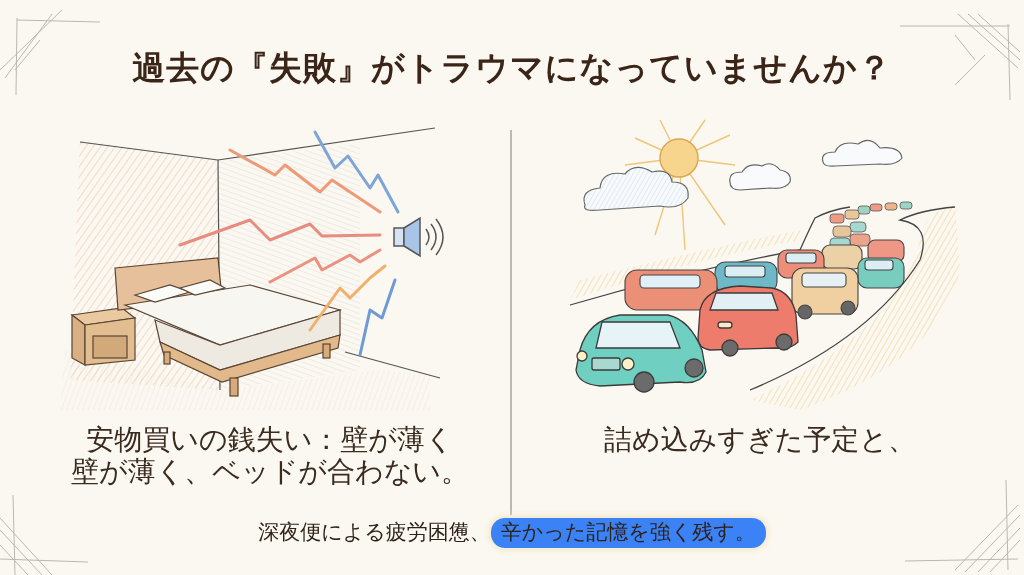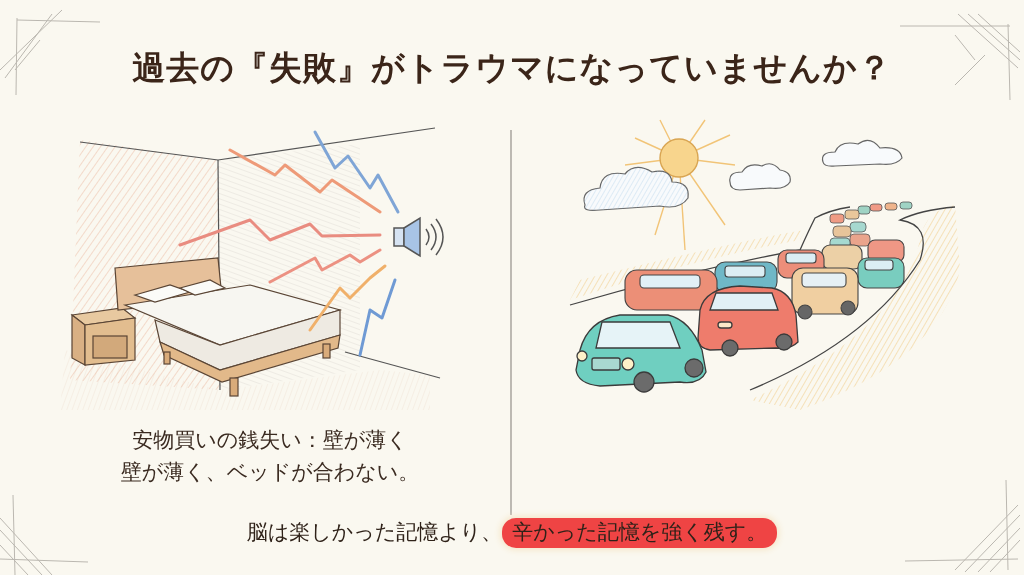--- a/index.html
+++ b/index.html
@@ -13,30 +13,30 @@
   .frame-deco { position:absolute; left:0; top:0; width:1024px; height:575px; pointer-events:none; }
   .title {
     position:absolute; left:0; top:46px; width:1024px; text-align:center;
     font-size:33px; font-weight:bold; color:#3b2519; letter-spacing:1px;
   }
   .divider { position:absolute; left:510px; top:130px; width:2px; height:385px; }
   .illus { position:absolute; }
   .illus-left { left:60px; top:120px; width:420px; height:290px; }
   .illus-right { left:540px; top:110px; width:440px; height:300px; }
   .caption {
-    position:absolute; text-align:center; font-size:21px; line-height:32px; color:#3a2a20;
+    position:absolute; text-align:center; font-size:28px; line-height:32px; color:#3a2a20;
   }
   .caption-left { left:70px; top:424px; width:400px; }
   .caption-right { left:560px; top:424px; width:400px; }
   .footer {
     position:absolute; left:0; top:518px; width:1024px; text-align:center;
     font-size:21px; color:#2f2219;
   }
   .highlight {
-    background:#ef4444; border-radius:14px; padding:2px 10px 4px 10px;
+    background:#3b82f6; border-radius:14px; padding:2px 10px 4px 10px;
     box-shadow:0 0 6px 2px #f5e6c9;
   }
 </style>
 </head>
 <body>
 
 <div class="slide">
 
   <svg class="frame-deco" viewBox="0 0 1024 575">
     <g stroke="#a09c95" stroke-width="1" fill="none" opacity="0.7">
@@ -239,19 +239,20 @@
       </g>
     </g>
   </svg>
 
   <div class="caption caption-left">
     <div>安物買いの銭失い：壁が薄く</div>
     <div>壁が薄く、ベッドが合わない。</div>
   </div>
 
   <div class="caption caption-right">
+    <div>詰め込みすぎた予定と、</div>
   </div>
 
   <div class="footer">
-    <span>脳は楽しかった記憶より、</span><span class="highlight">辛かった記憶を強く残す。</span>
+    <span>深夜便による疲労困憊、</span><span class="highlight">辛かった記憶を強く残す。</span>
   </div>
 
 </div>
 
 </body></html>

